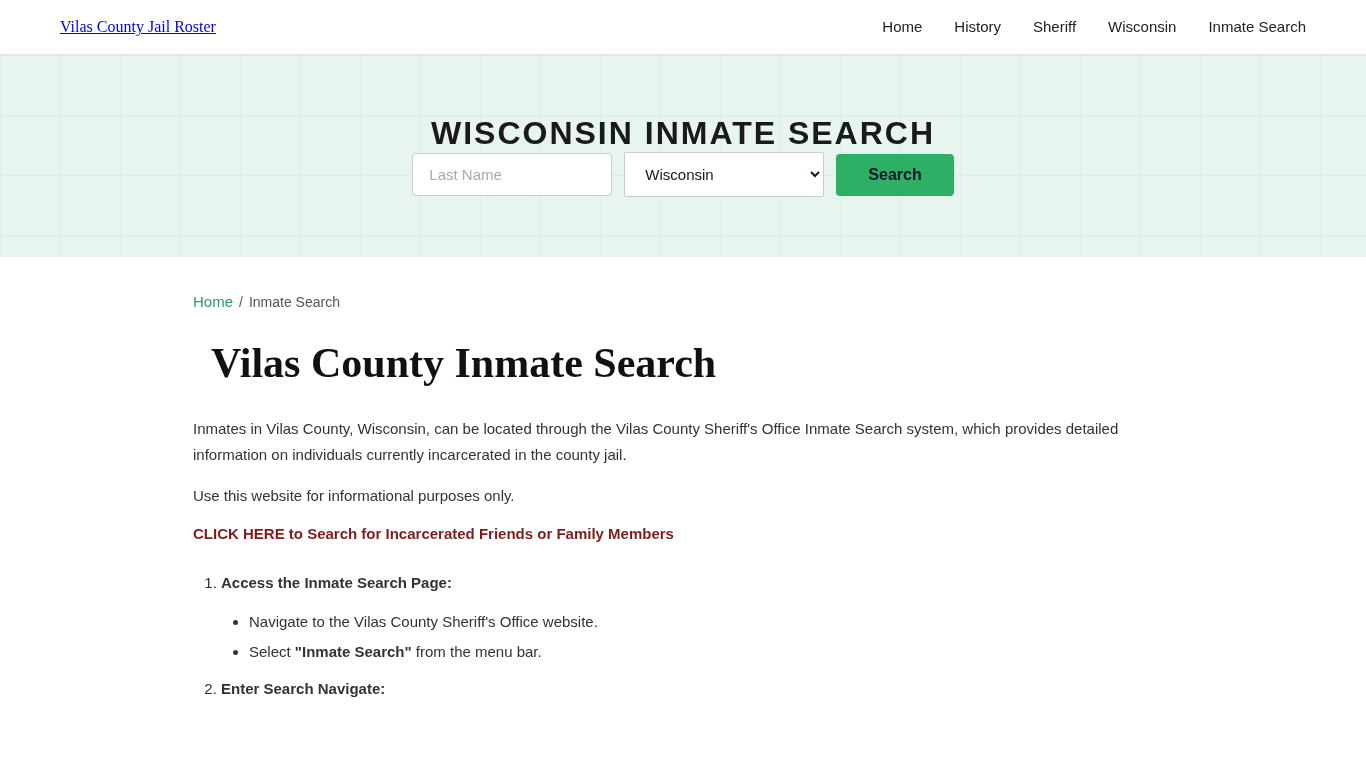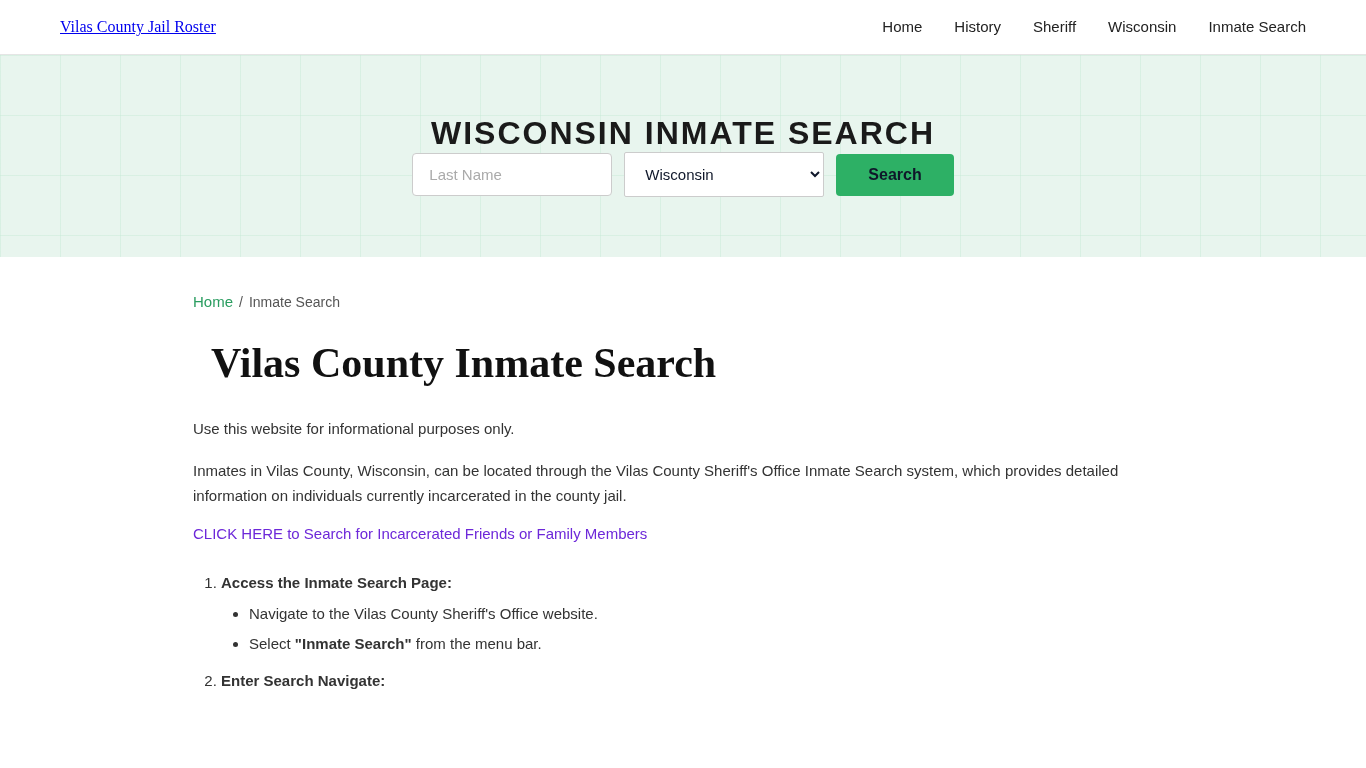--- a/index.html
+++ b/index.html
@@ -120,41 +120,41 @@
       line-height: 1.7;
       margin-bottom: 16px;
       max-width: 1050px;
     }
 
     
     .cta-link {
       display: block;
       font-family: Arial, Helvetica, sans-serif;
       font-size: 15px;
-      color: #6d28d9;
+      color: #7f1d1d;
       text-decoration: none;
-      font-weight: 400;
+      font-weight: 700;
       margin-bottom: 28px;
       margin-top: 0;
     }
 
     
     .instructions-list {
       font-family: Arial, Helvetica, sans-serif;
       font-size: 15px;
       color: #333;
       line-height: 1.7;
       padding-left: 28px;
     }
     .instructions-list > li { margin-bottom: 12px; }
     .instructions-list > li > .list-title { font-weight: 700; }
     .sub-list {
       list-style-type: disc;
       padding-left: 28px;
-      margin-top: 6px;
+      margin-top: 14px;
       font-weight: 400;
     }
     .sub-list li { margin-bottom: 4px; }
     .inline-bold { font-weight: 700; }
   </style>
 </head>
 <body>
 
 <header>
   <a href="#">Vilas County Jail Roster</a>
@@ -191,22 +191,22 @@
 <main class="main-content">
 
   <nav class="breadcrumb">
     <a href="#">Home</a>
     <span>/</span>
     <span>Inmate Search</span>
   </nav>
 
   <h1 class="page-title">Vilas County Inmate Search</h1>
 
+  <p class="body-text">Inmates in Vilas County, Wisconsin, can be located through the Vilas County Sheriff's Office Inmate Search system, which provides detailed information on individuals currently incarcerated in the county jail.</p>
   <p class="body-text">Use this website for informational purposes only.</p>
-  <p class="body-text">Inmates in Vilas County, Wisconsin, can be located through the Vilas County Sheriff's Office Inmate Search system, which provides detailed information on individuals currently incarcerated in the county jail.</p>
 
   <a class="cta-link" href="#">CLICK HERE to Search for Incarcerated Friends or Family Members</a>
 
   <ol class="instructions-list">
     <li>
       <span class="list-title">Access the Inmate Search Page:</span>
       <ul class="sub-list">
         <li>Navigate to the Vilas County Sheriff's Office website.</li>
         <li>Select <span class="inline-bold">"Inmate Search"</span> from the menu bar.</li>
       </ul>

